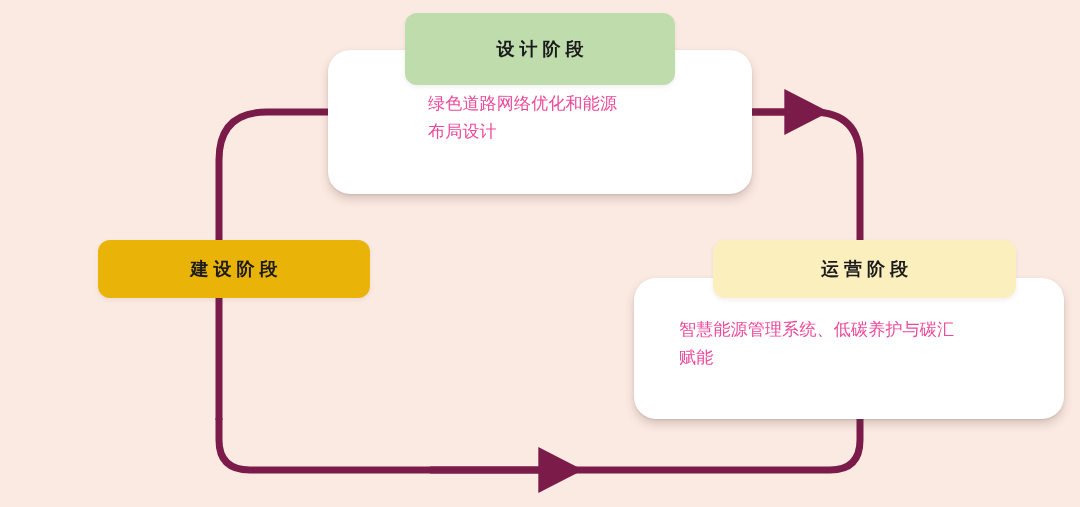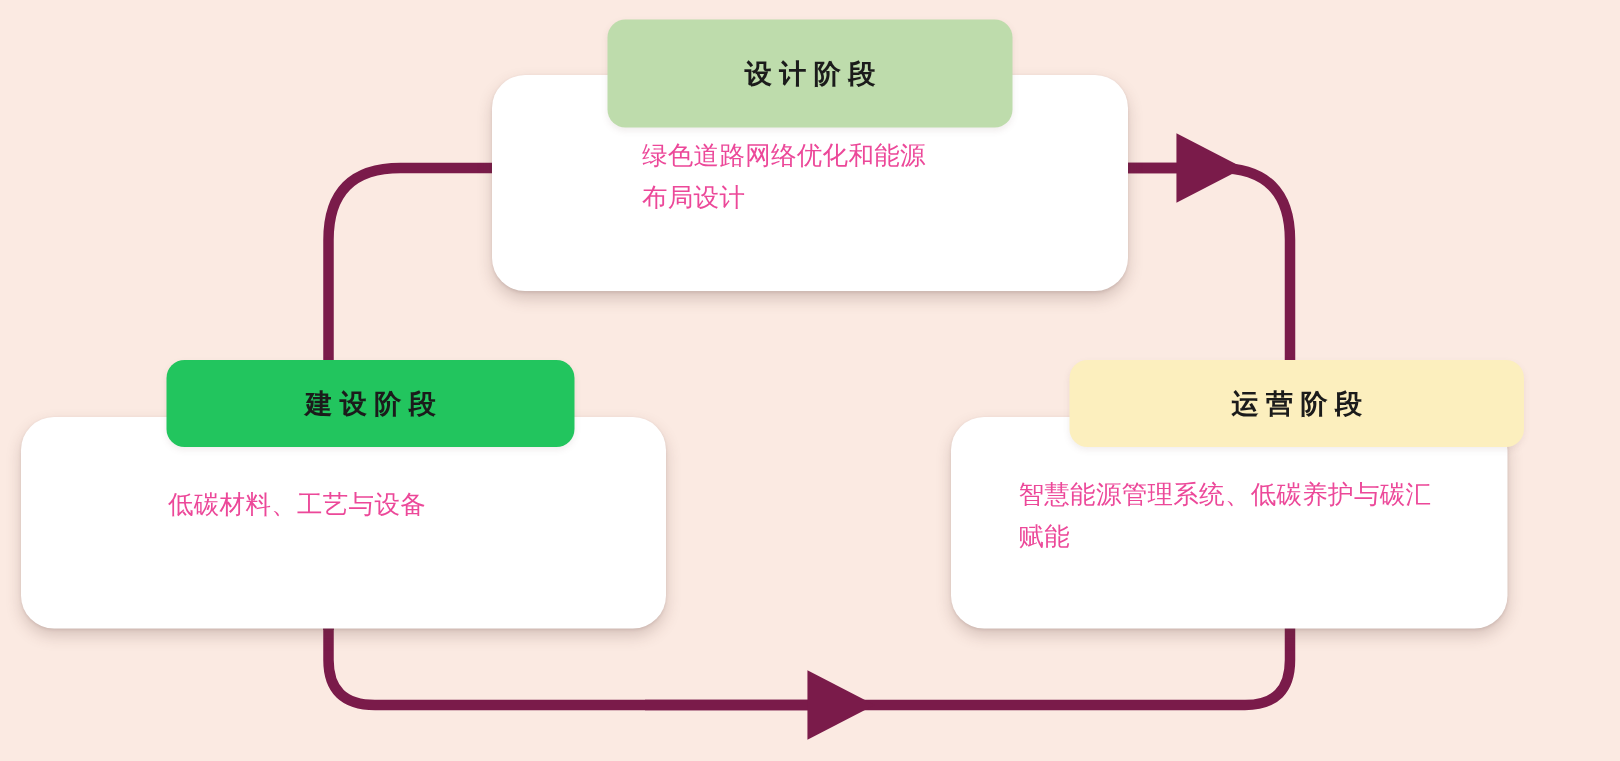--- a/index.html
+++ b/index.html
@@ -47,25 +47,25 @@
     box-shadow:0 2px 4px rgba(120,90,85,.10);
   }
 
   
   #card-design{left:328px;top:50px;width:424px;height:144px;}
   #badge-design{left:405px;top:13px;width:270px;height:72px;background:#bedcac;}
   #body-design{left:100px;top:40px;width:320px;}
 
   
   #card-construction{left:14px;top:278px;width:430px;height:141px;}
-  #badge-construction{left:98px;top:240px;width:272px;height:58px;background:#22c55e;margin-left:13px;}
+  #badge-construction{left:98px;top:240px;width:272px;height:58px;background:#eab308;}
   #body-construction{left:98px;top:45px;width:320px;}
 
   
-  #card-operation{left:634px;top:278px;width:371px;height:141px;padding-left:14px;}
+  #card-operation{left:634px;top:278px;width:430px;height:141px;padding-left:14px;}
   #badge-operation{left:713px;top:240px;width:303px;height:58px;background:#fcefbe;}
   #body-operation{left:45px;top:38px;width:355px;}
 </style>
 </head>
 <body>
 
 <div id="stage">
 
   <svg id="flow-svg" viewBox="0 0 1080 507">
     <defs>
@@ -82,23 +82,20 @@
     <path d="M860,418 L860,440 Q860,470 830,470 L250,470 Q219,470 219,440 L219,418" fill="none" stroke="#7a1b4a" stroke-width="7" stroke-linecap="butt"></path>
     <path d="M430,470 L560,470" fill="none" stroke="#7a1b4a" stroke-width="7" stroke-linecap="butt" marker-end="url(#ah)"></path>
   </svg>
 
   <div class="card" id="card-design">
     <div class="card-body" id="body-design">绿色道路网络优化和能源
 布局设计</div>
   </div>
   <div class="badge" id="badge-design">设计阶段</div>
 
-  <div class="card" id="card-construction">
-    <div class="card-body" id="body-construction">低碳材料、工艺与设备</div>
-  </div>
   <div class="badge" id="badge-construction">建设阶段</div>
 
   <div class="card" id="card-operation">
     <div class="card-body" id="body-operation">智慧能源管理系统、低碳养护与碳汇
 赋能</div>
   </div>
   <div class="badge" id="badge-operation">运营阶段</div>
 
 </div>
 

